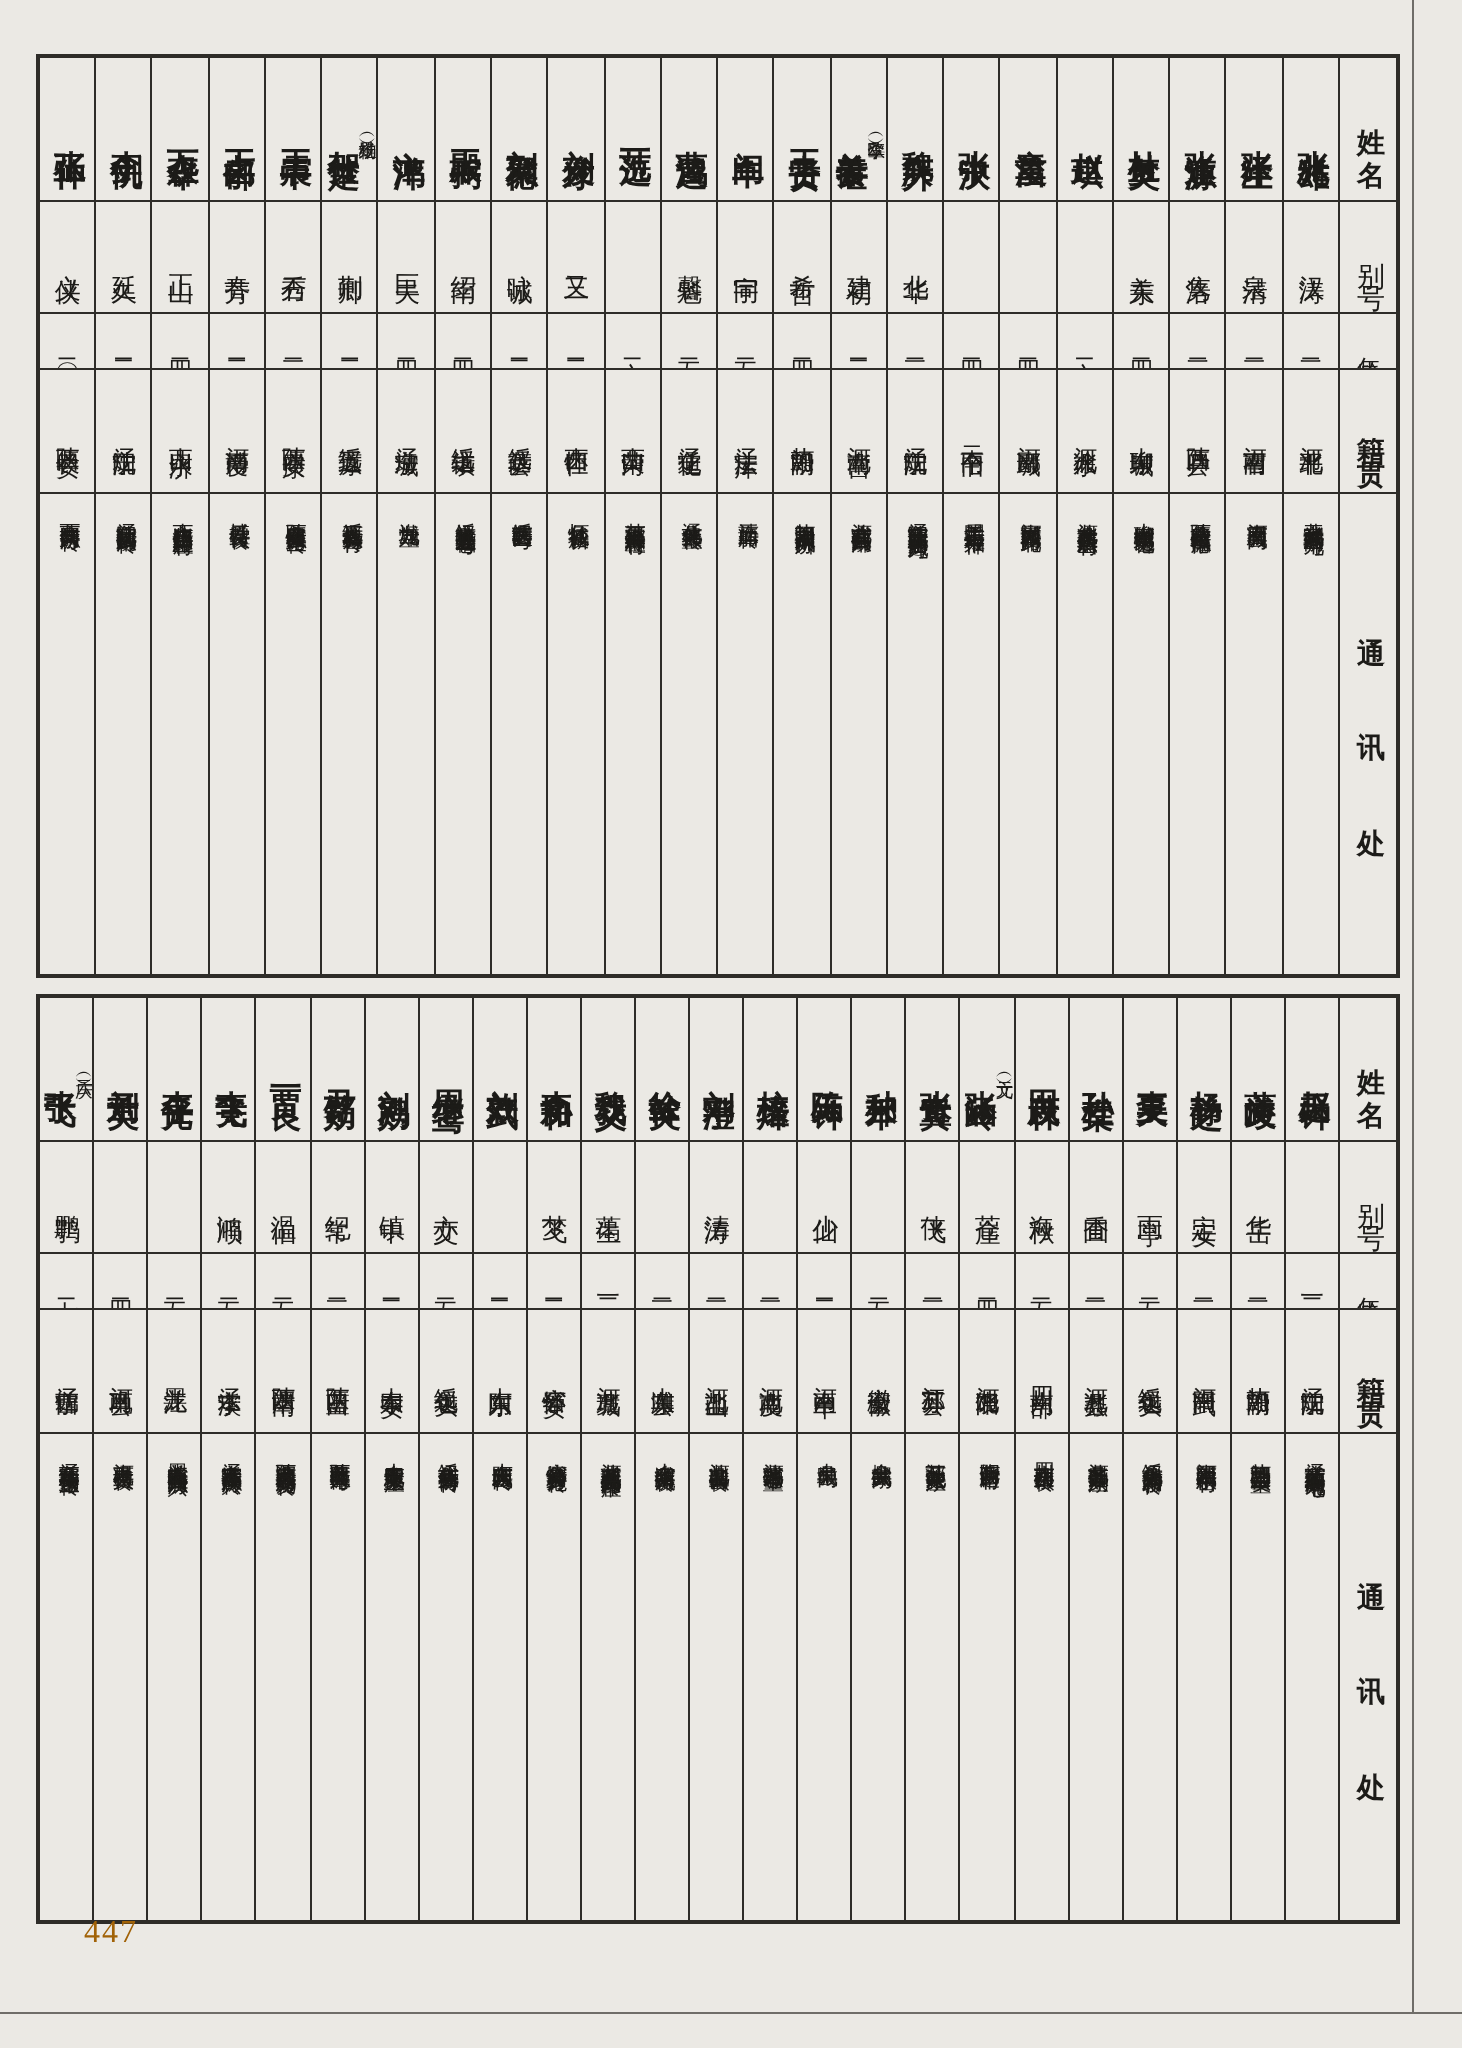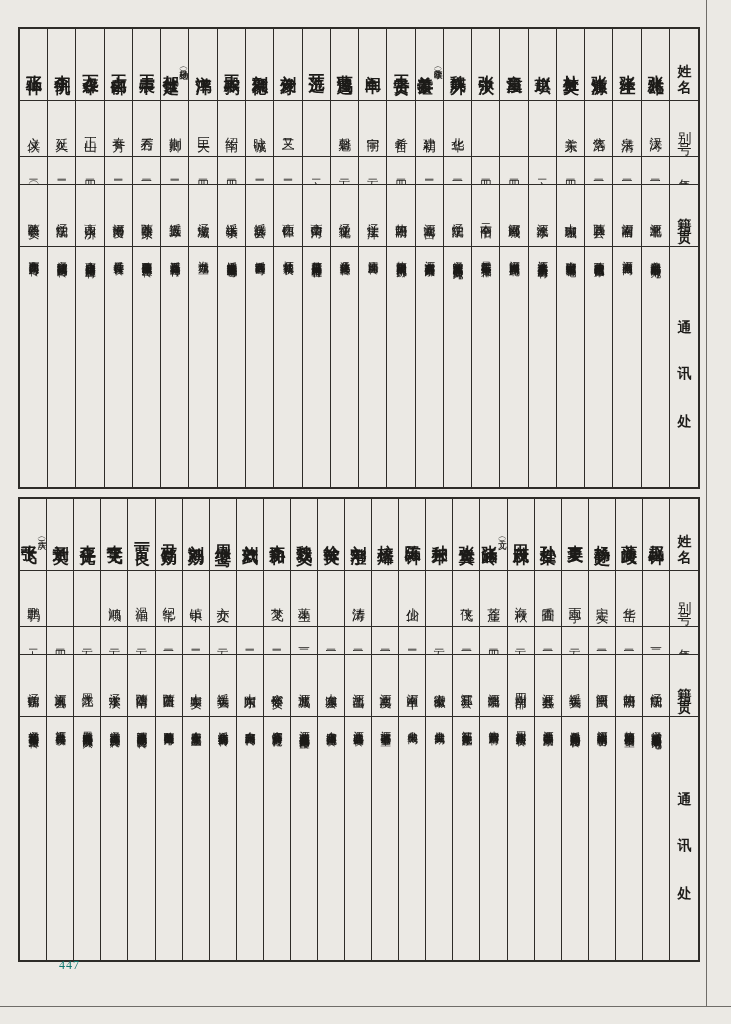--- a/index.html
+++ b/index.html
@@ -91,24 +91,24 @@
   .hlabel{font-weight:bold;}
   .h-name{font-size:14px;letter-spacing:16px;margin-top:8px;}
   .h-hao{font-size:14px;letter-spacing:12px;margin-top:6px;font-weight:normal;}
   .h-age{font-size:12px;letter-spacing:2px;margin-top:1px;font-weight:normal;}
   .h-native{font-size:14px;letter-spacing:12px;margin-top:6px;}
   .head .c-addr{align-items:center;padding:0;}
   .h-addr{font-size:14px;letter-spacing:48px;margin-top:24px;}
 
   .page-number{
     position:absolute;
-    left:59px;top:958px;
-    font-size:12px;
+    left:42px;top:958px;
+    font-size:16px;
     letter-spacing:1px;
-    color:#0f766e;
+    color:#a16207;
   }
   .edge-v{
     position:absolute;
     left:706px;top:0;
     width:1px;height:1007px;
     background:var(--edge);
   }
   .edge-h{
     position:absolute;
     left:0;top:1006px;

